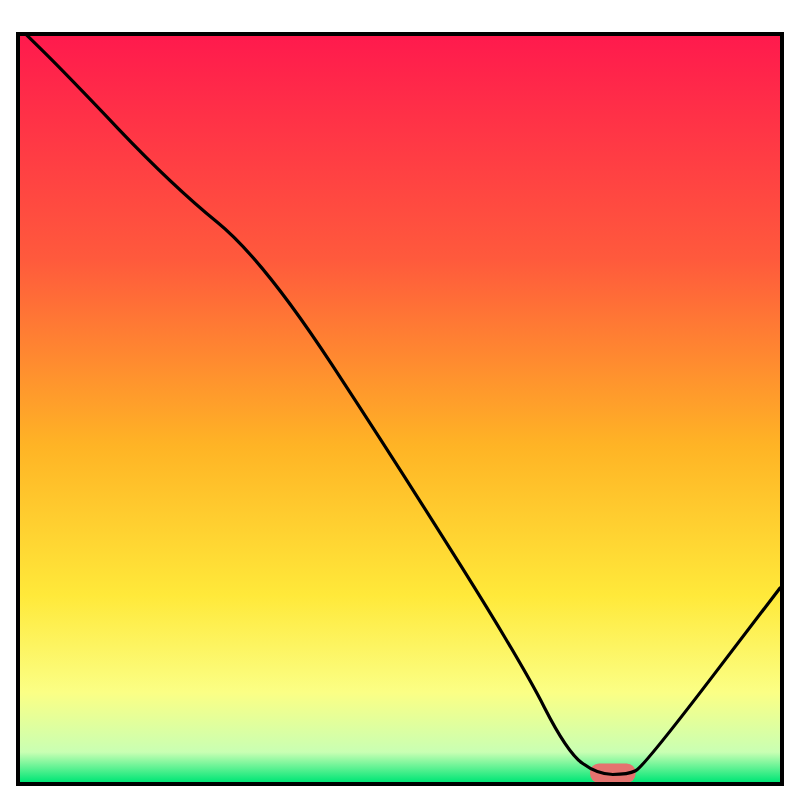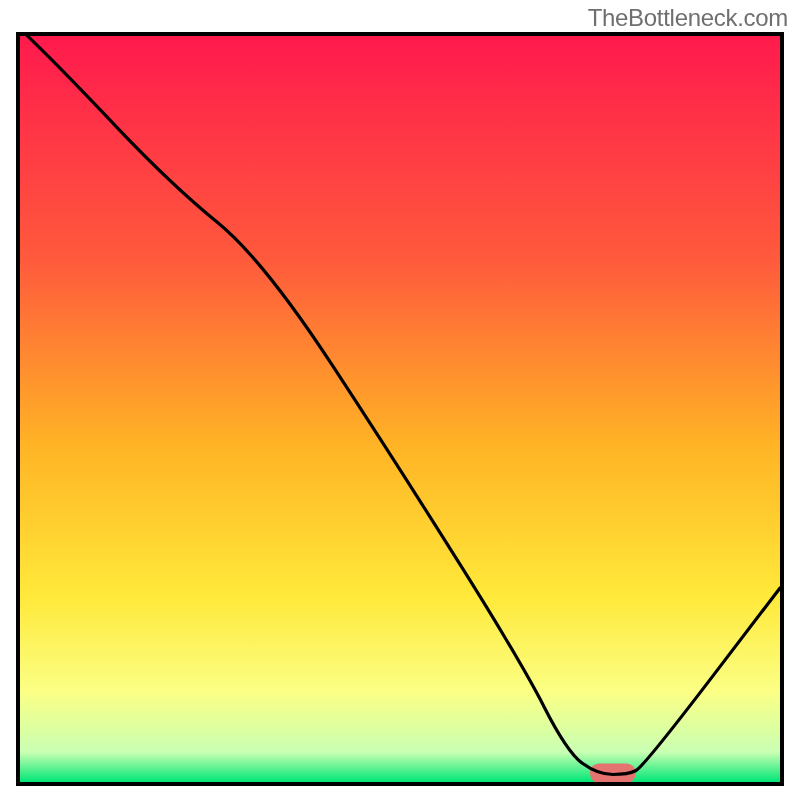--- a/index.html
+++ b/index.html
@@ -48,21 +48,20 @@
     top: 0;
     width: 760px;
     height: 746px;
   }
 </style>
 </head>
 <body>
 
 <div class="canvas">
 
-  <div class="watermark">TheBottleneck.com</div>
 
   <div class="chart-frame-border"></div>
 
   <div class="chart-inner">
     <svg class="chart-svg" viewBox="0 0 760 746" preserveAspectRatio="none">
       <defs>
         <linearGradient id="bg-grad" x1="0" y1="0" x2="0" y2="1">
             <stop offset="0%" stop-color="#ff1a4d"></stop>
             <stop offset="30%" stop-color="#ff5a3c"></stop>
             <stop offset="55.00000000000001%" stop-color="#ffb425"></stop>

